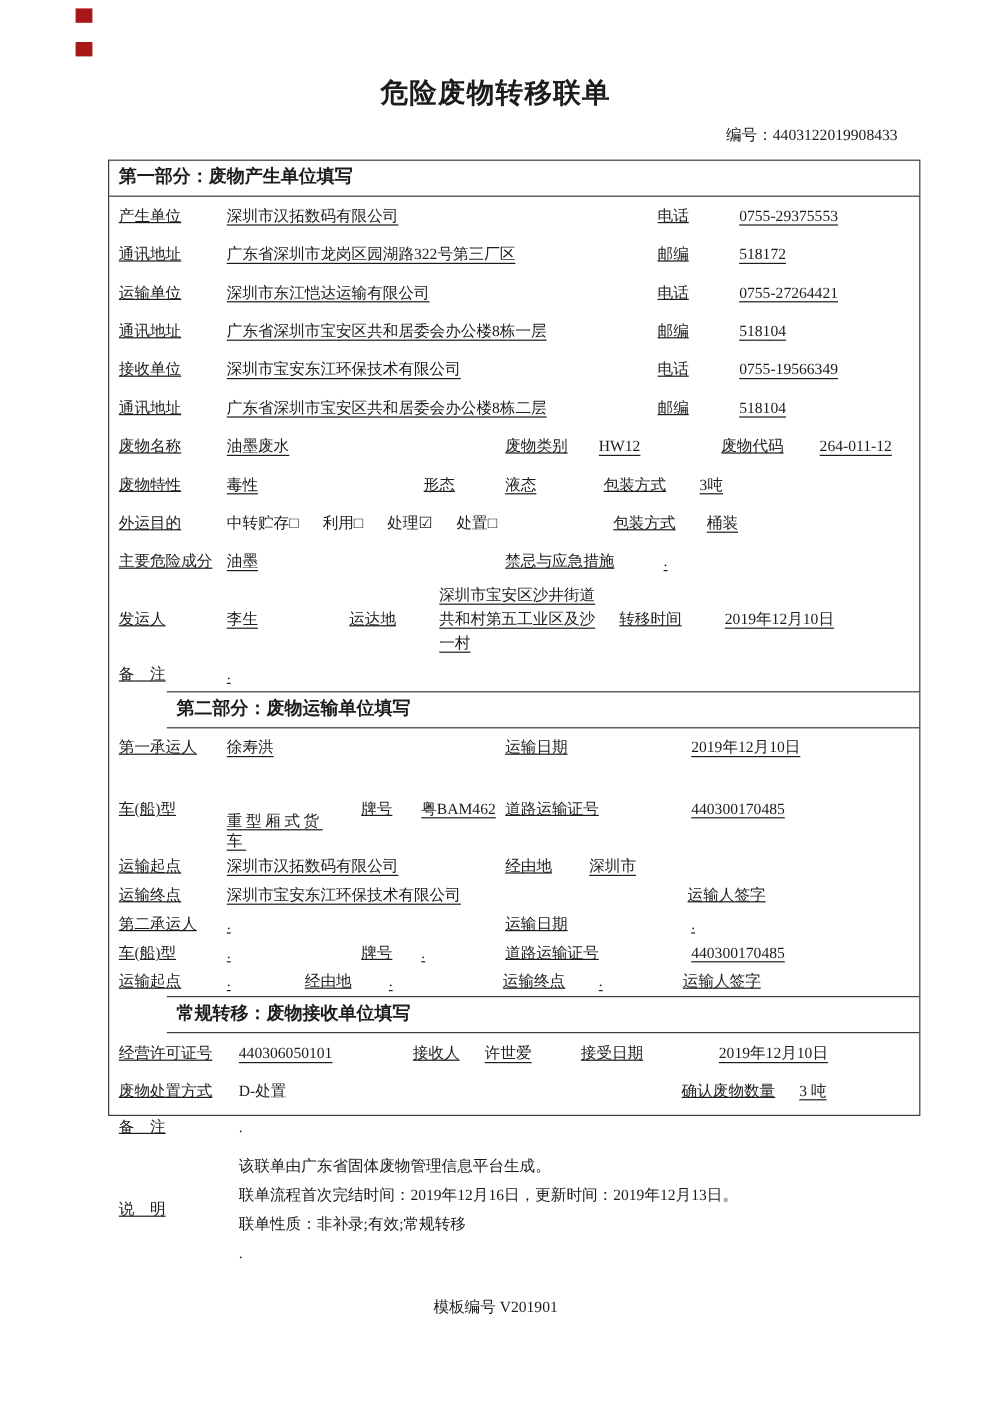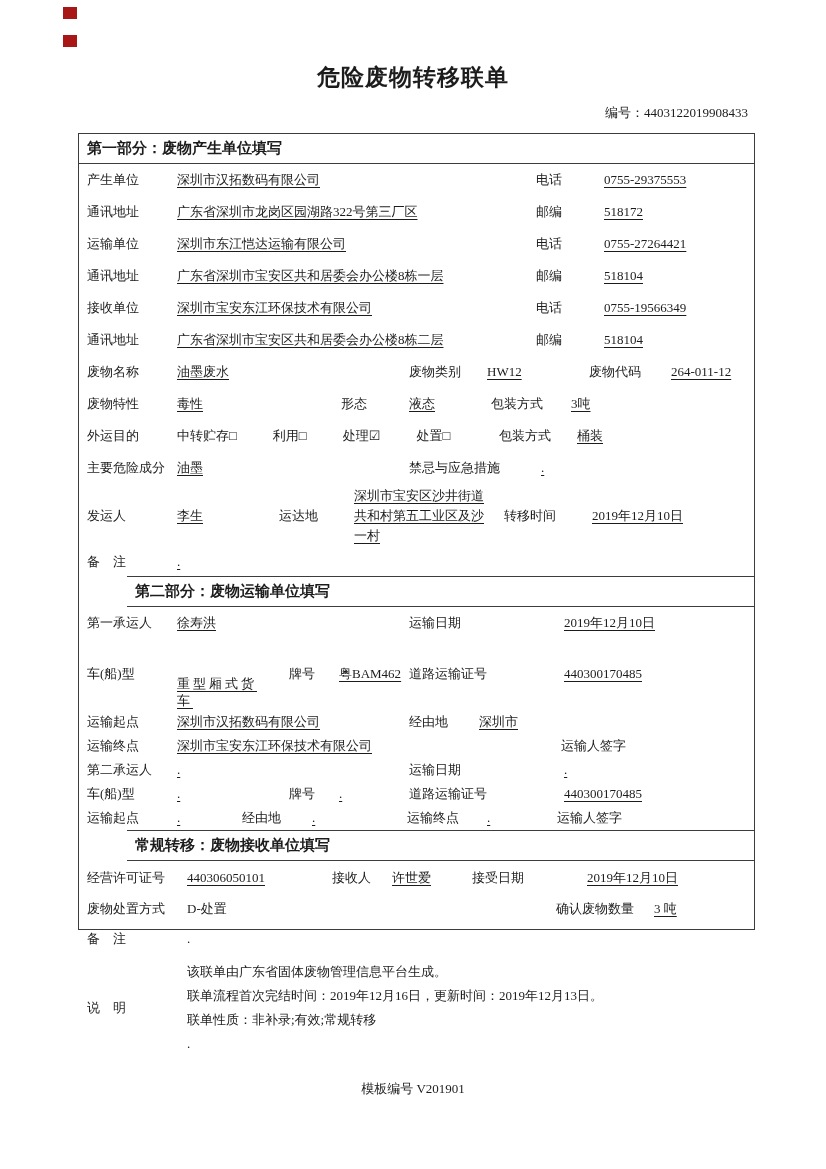--- a/index.html
+++ b/index.html
@@ -3,35 +3,35 @@
 <meta charset="utf-8">
 <style>
   html,body{margin:0;padding:0;background:#ffffff;}
   .page{position:relative;width:826px;height:1169px;background:#fff;overflow:hidden;
         font-family:"Liberation Serif","DejaVu Serif",serif;color:#1c1c1c;}
   .red-mark{position:absolute;left:63px;width:14px;height:12px;}
   .m1{top:7px}.m2{top:35px}
   .title{position:absolute;top:62px;left:0;width:100%;text-align:center;
          font-size:23px;font-weight:bold;letter-spacing:1px;margin:0;}
   .serial{position:absolute;top:104px;left:78px;width:670px;text-align:right;font-size:13px;}
-  .form{position:absolute;top:133px;left:78px;width:677px;height:797px;
+  .form{position:absolute;top:133px;left:90px;width:677px;height:797px;
         border:1px solid #3c3c3c;box-sizing:border-box;background:#fff;}
   .sec-header{font-weight:bold;font-size:15px;line-height:29px;height:29px;
               padding-left:8px;border-bottom:1px solid #3c3c3c;}
   .sec-header.bt{border-top:1px solid #3c3c3c;margin-left:48px;}
   .row{display:flex;align-items:center;padding:2px 8px;font-size:13px;}
   .s1 .row{min-height:28px;}
   .s2 .row{min-height:22px;padding:1px 8px;}
   .s3 .row{min-height:26px;}
-  .lbl{flex:none;}
+  .lbl{flex:none;text-decoration:underline;}
   .val{flex:none;}
   .grow{flex:1 1 auto;min-width:0;}
   .u{text-decoration:underline;text-underline-offset:3px;}
   .opts{display:flex;width:322px;flex:none;}
-  .opt{margin-right:36px;white-space:nowrap;}
+  .opt{margin-right:20px;white-space:nowrap;}
   .wrapv{line-height:17px;letter-spacing:3px;margin-top:36px;}
   .dlines{line-height:20px;}
   .notes{line-height:24px;padding:4px 0;}
   .footer{position:absolute;top:1080px;left:0;width:100%;text-align:center;font-size:13px;}
 </style>
 </head>
 <body>
 
 <div class="page">
 

